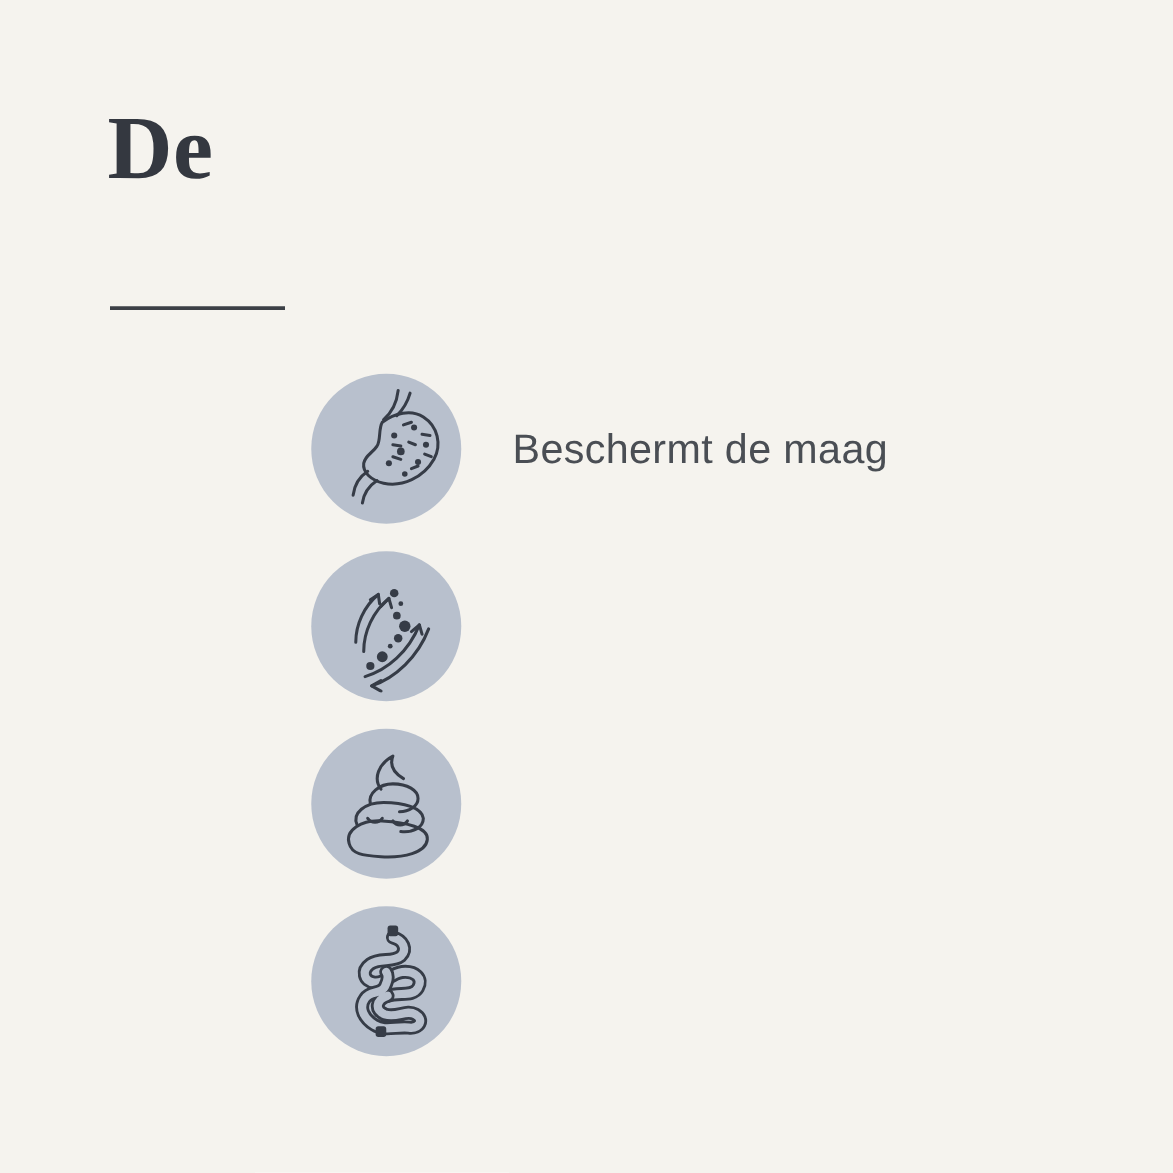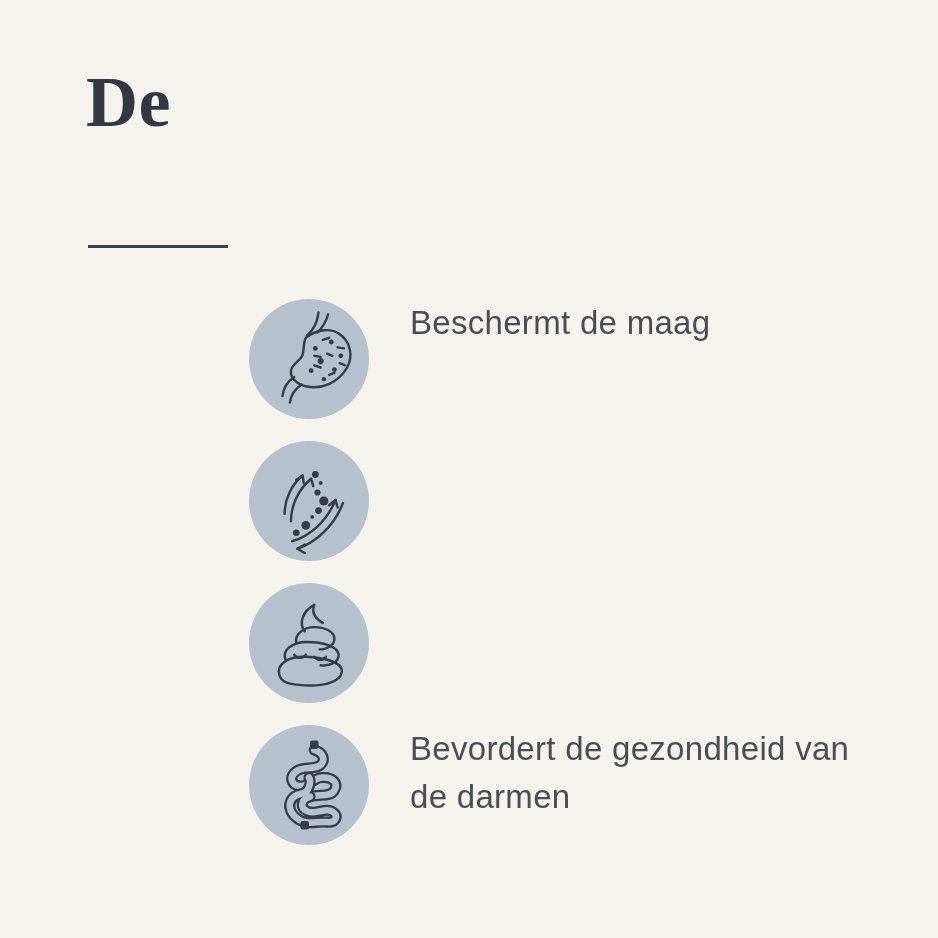--- a/index.html
+++ b/index.html
@@ -11,35 +11,35 @@
     --underline-color:#3c4046;
   }
   *{margin:0;padding:0;box-sizing:border-box;}
   html,body{width:938px;height:938px;}
   body{font-family:"Liberation Sans",sans-serif;}
   .page{
     position:relative;width:938px;height:938px;overflow:hidden;
     background:var(--background);
   }
   .title{
-    position:absolute;left:86px;top:68px;
+    position:absolute;left:86px;top:84px;
     font-family:"Liberation Serif","DejaVu Serif",serif;
     font-weight:700;font-size:72px;line-height:0.95;
     color:var(--title-color);letter-spacing:0.5px;
   }
   .title span{display:block;}
   .underline{
     position:absolute;left:88px;top:245px;width:140px;height:3px;
     background:var(--underline-color);
   }
   .benefits{
     position:absolute;left:249px;top:299px;
     display:flex;flex-direction:column;gap:22px;
   }
-  .benefit-row{display:flex;gap:41px;height:120px;}
+  .benefit-row{display:flex;align-items:center;gap:41px;height:120px;}
   .icon-circle{
     width:120px;height:120px;border-radius:50%;flex:0 0 120px;
     background:var(--circle-fill);
     display:flex;align-items:center;justify-content:center;
   }
   .icon-svg{width:106px;height:106px;color:var(--icon-stroke);}
   .ink{stroke:currentColor;fill:none;stroke-width:2.3;stroke-linecap:round;stroke-linejoin:round;}
   .ink-fill{fill:currentColor;stroke:none;}
   .tube-dark{stroke:currentColor;fill:none;stroke-width:10.5;stroke-linecap:round;stroke-linejoin:round;}
   .tube-bg{stroke:var(--circle-fill);fill:none;stroke-width:6.2;stroke-linecap:round;stroke-linejoin:round;}
@@ -127,17 +127,16 @@
       <div class="icon-circle">
         <svg class="icon-svg" viewBox="0 0 100 100" aria-hidden="true">
           <path class="tube-dark" d="M55 17 C63 19 66 26 61 31 C55 36 45 32 38 37 C31 42 33 50 41 51 C50 52 53 44 62 43 C72 42 78 48 74 55 C70 62 60 58 51 61"></path>
           <path class="tube-bg" d="M55 17 C63 19 66 26 61 31 C55 36 45 32 38 37 C31 42 33 50 41 51 C50 52 53 44 62 43 C72 42 78 48 74 55 C70 62 60 58 51 61"></path>
           <path class="tube-dark" d="M51 61 C42 64 41 72 49 75 C58 78 65 71 72 75 C79 79 75 86 67 85 C57 84 49 88 41 83 C33 78 29 70 34 63 C38 57 46 60 49 54 C51 50 52 46 50 43"></path>
           <path class="tube-bg" d="M51 61 C42 64 41 72 49 75 C58 78 65 71 72 75 C79 79 75 86 67 85 C57 84 49 88 41 83 C33 78 29 70 34 63 C38 57 46 60 49 54 C51 50 52 46 50 43"></path>
           <rect class="ink-fill" x="51" y="8" width="8" height="8" rx="2"></rect>
           <rect class="ink-fill" x="42" y="84" width="8" height="8" rx="2"></rect>
         </svg>
       </div>
-      <div class="label">Bevordert de gezondheid van de darmen</div>
     </div>
 
   </div>
 </div>
 
 </body></html>

